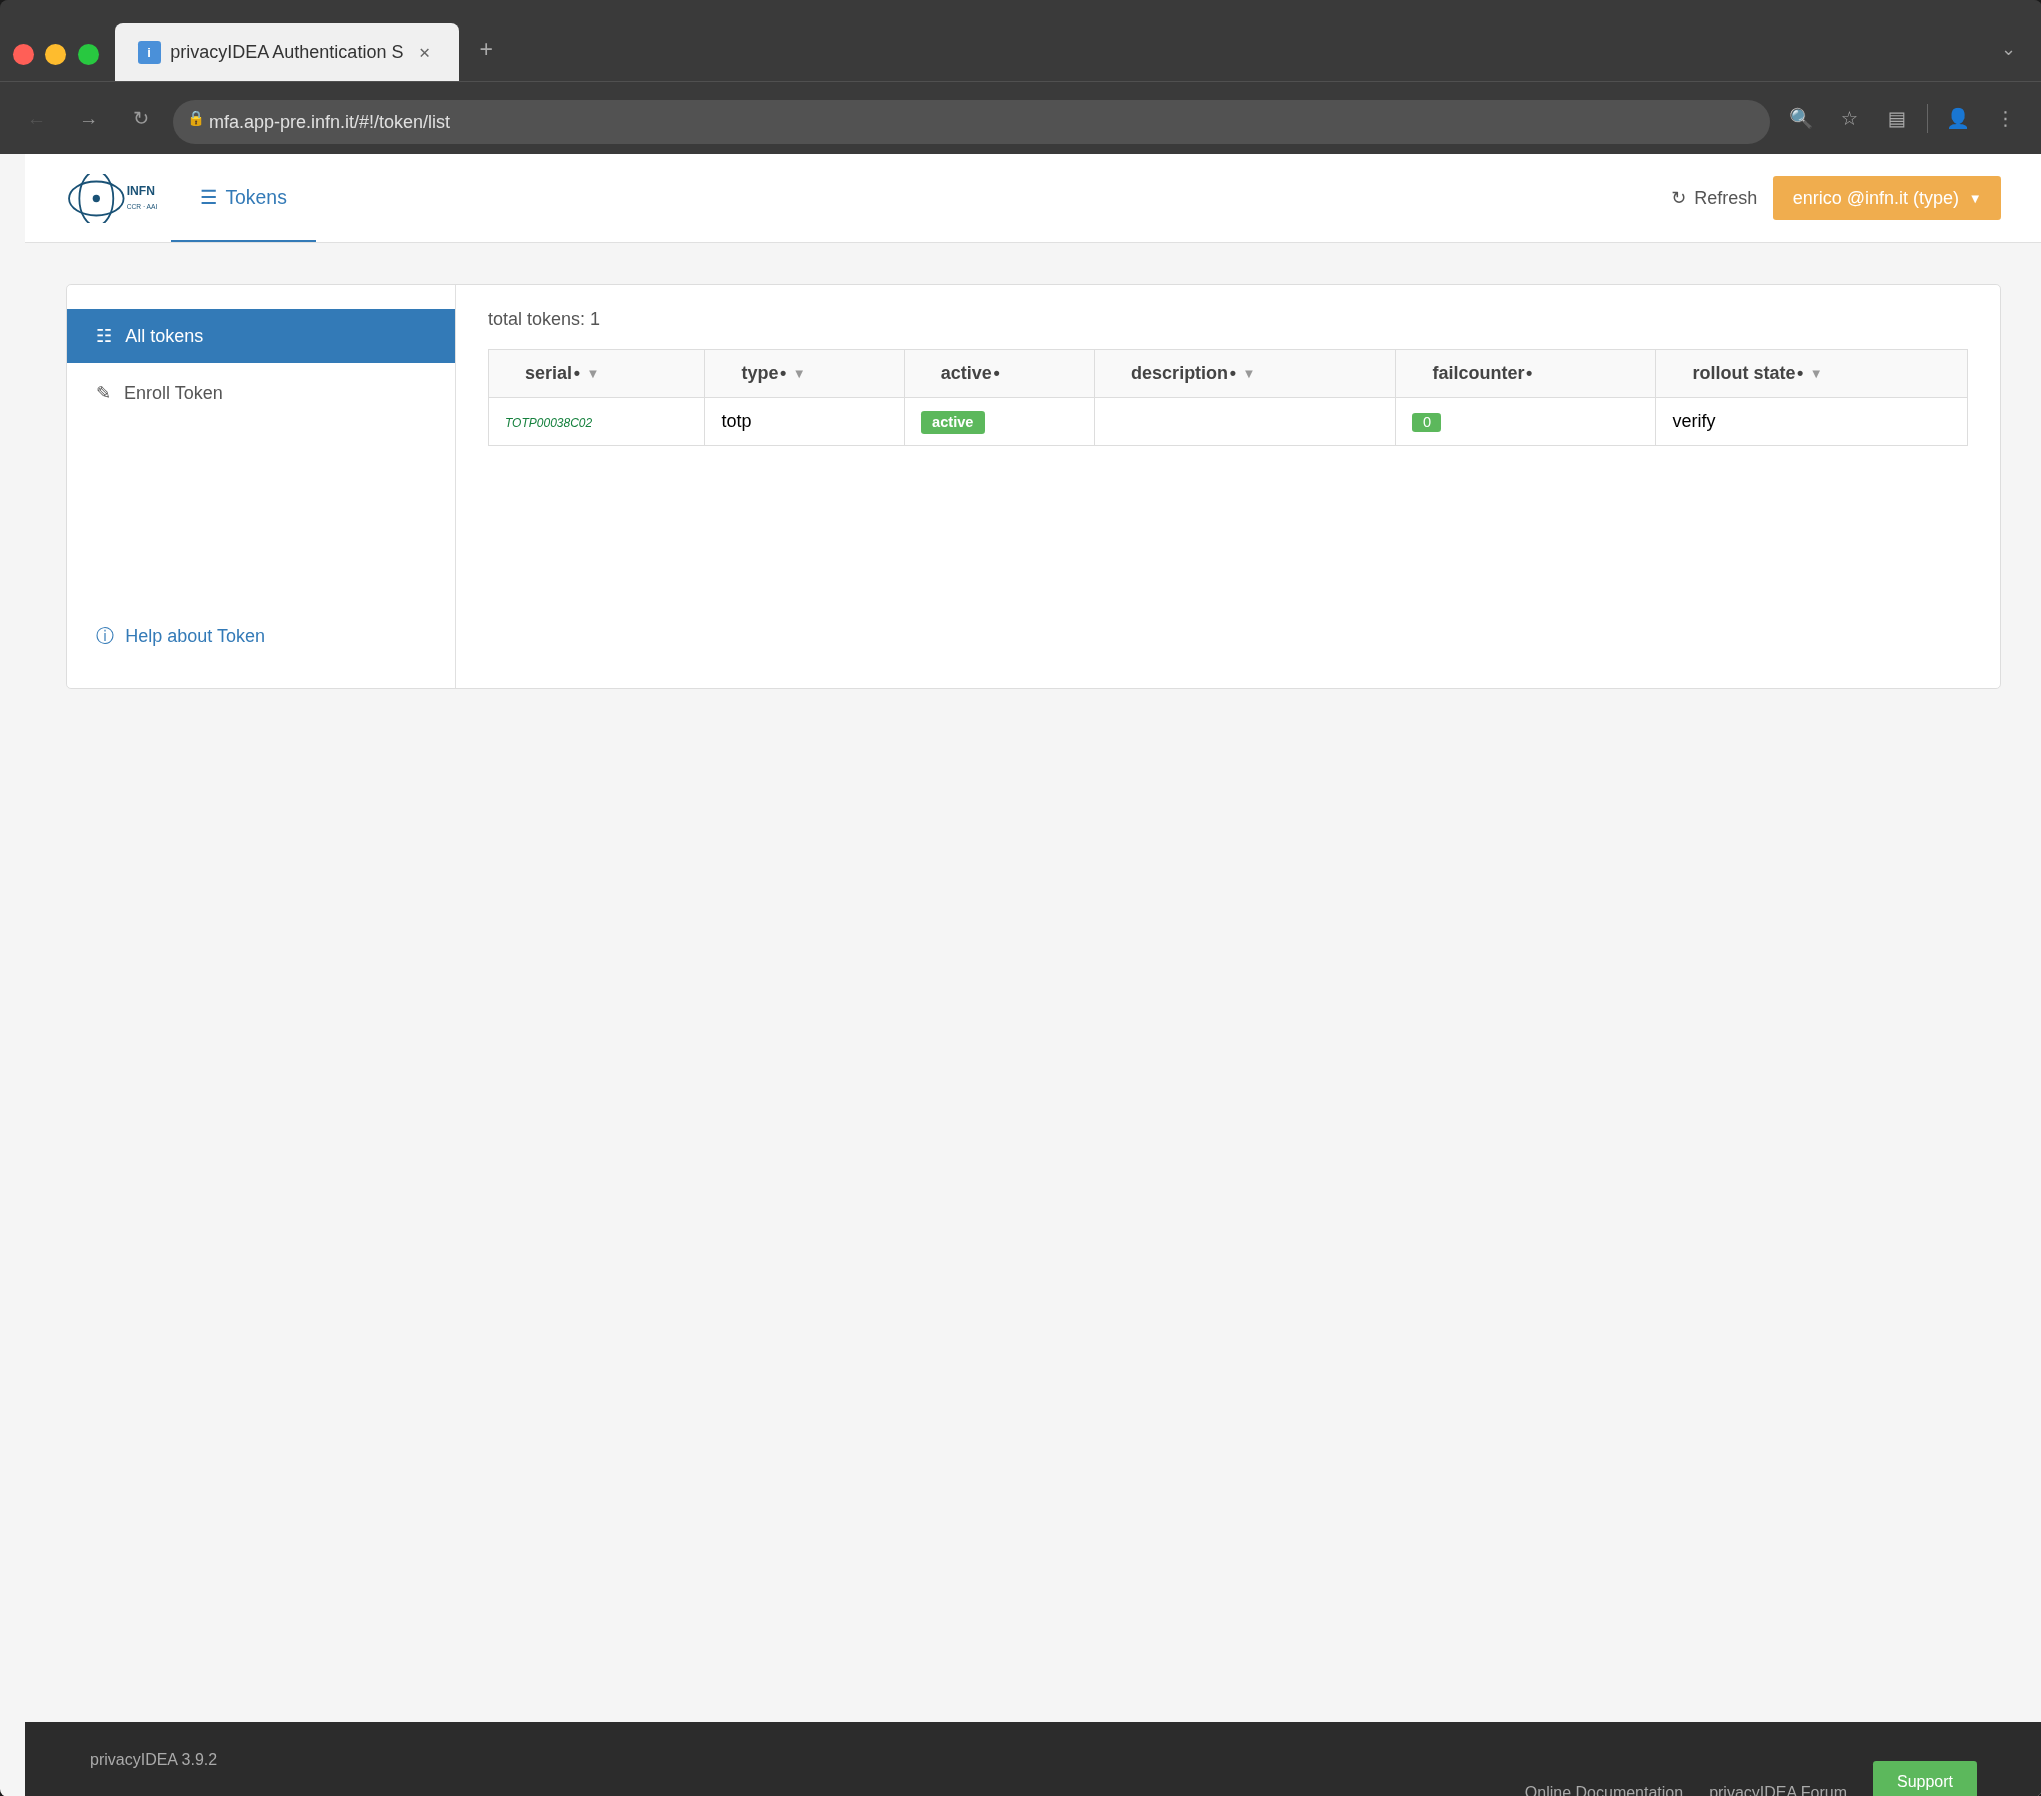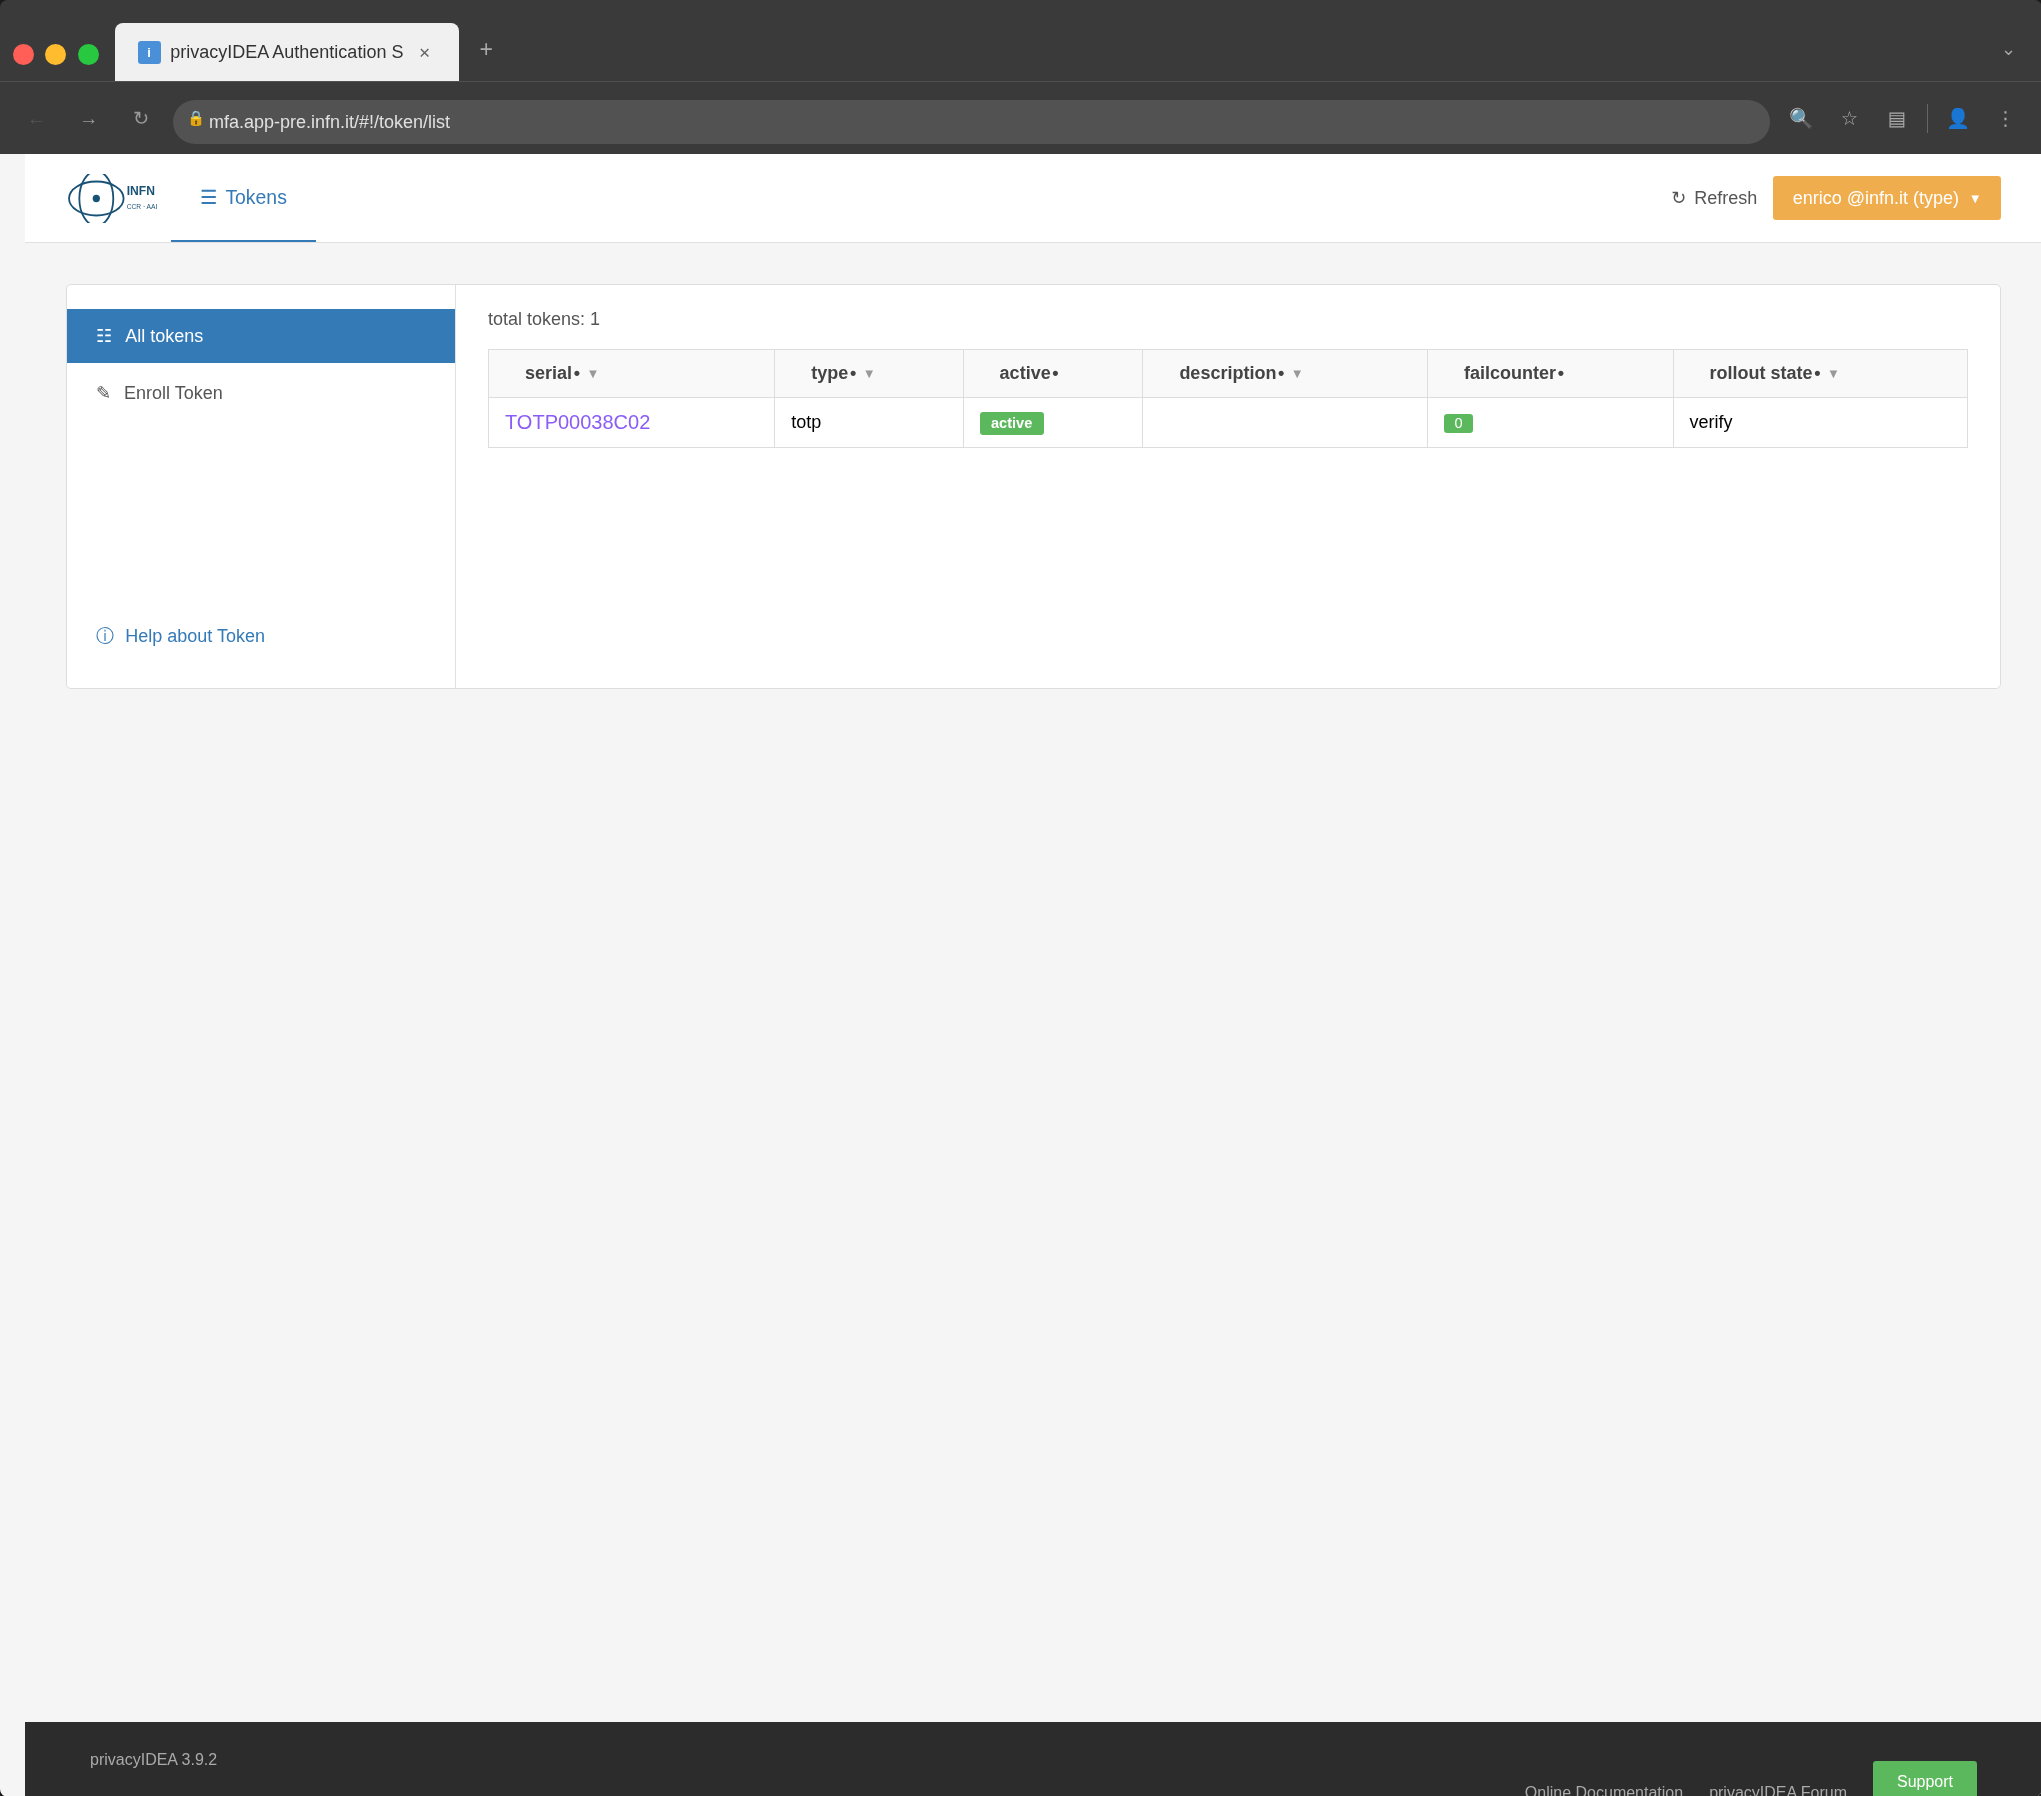--- a/index.html
+++ b/index.html
@@ -356,23 +356,24 @@
     .filter-icon {
       color: #999;
       font-size: 13px;
       cursor: pointer;
     }
     .token-table td {
       border: 0.8px solid #ddd;
       padding: 13px 16px;
     }
     .token-link {
-      color: #8b5cf6;
+      color: #15803d;
       text-decoration: none;
-      font-size: 20px;
+      font-size: 12px;
+      font-style: italic;
     }
     .badge-active {
       background: #5cb85c;
       color: white;
       padding: 3.2px 11.3px;
       border-radius: 3.2px;
       font-size: 14.6px;
       font-weight: 600;
     }
     .badge-number {

